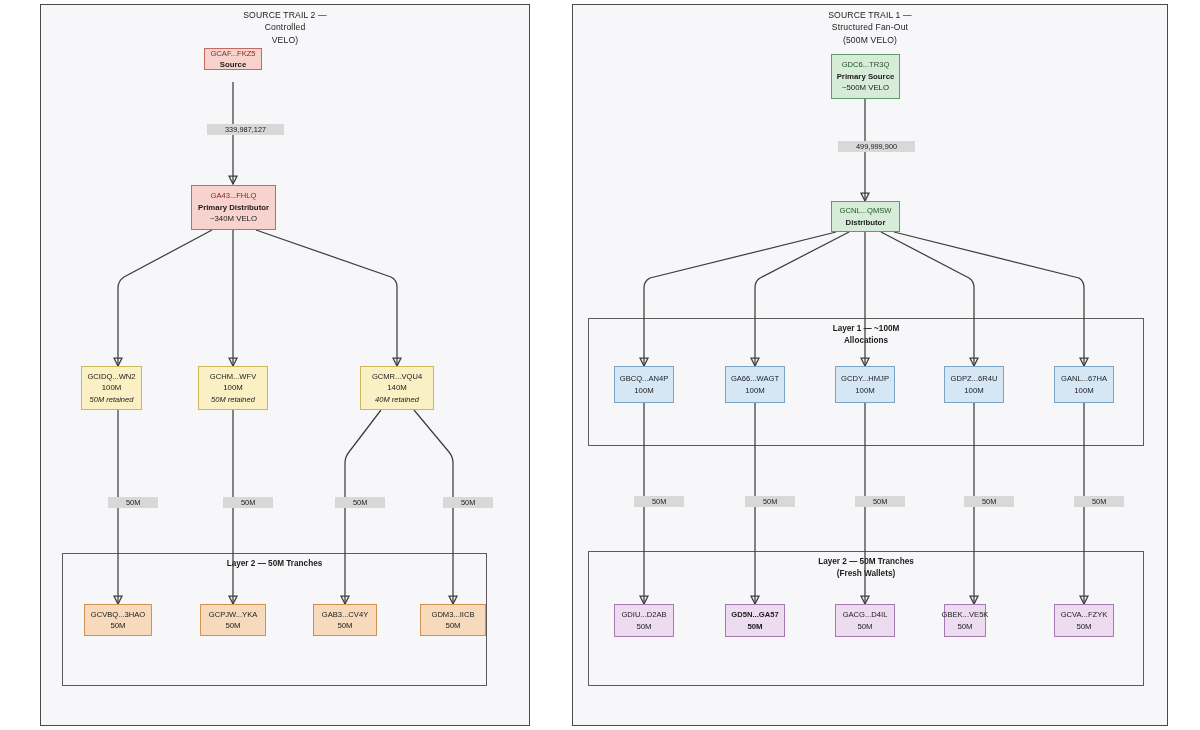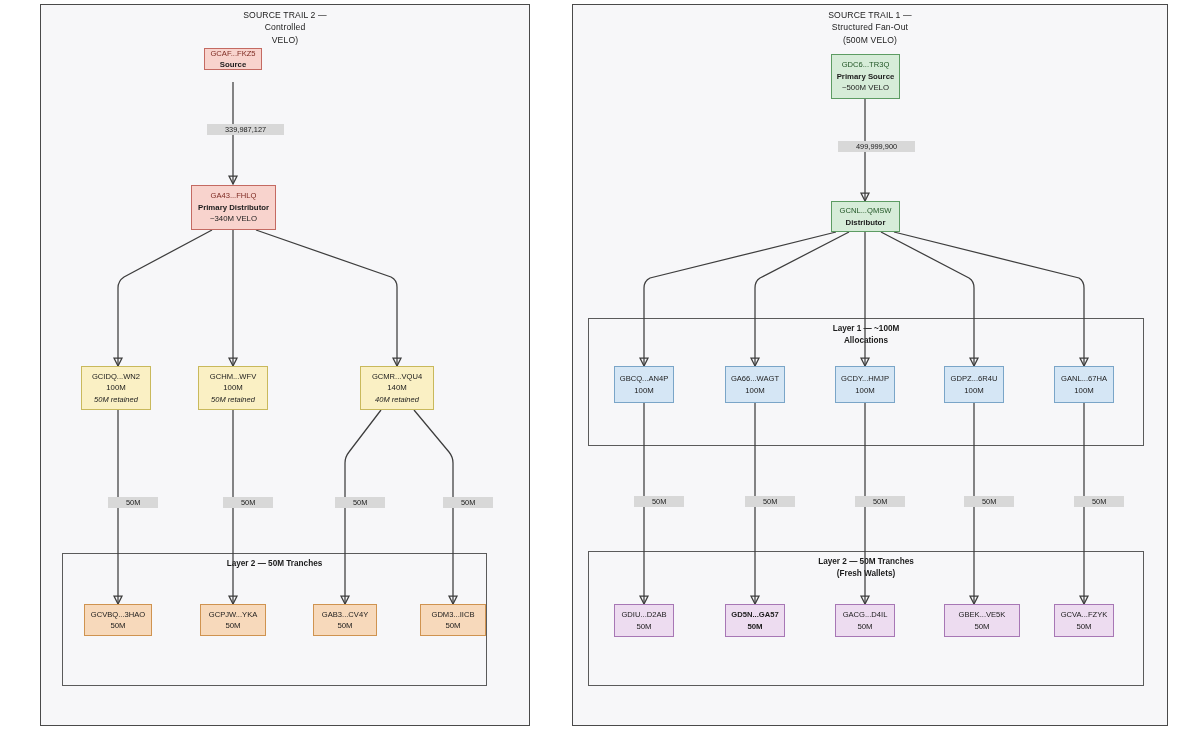--- a/index.html
+++ b/index.html
@@ -107,21 +107,21 @@
   </div>
 
   <div class="edge-label" style="left:207px;top:124px;">339,987,127</div>
 
   <div class="node red" style="left:191px;top:185px;width:85px;height:45px;">
     <span class="ln n-id">GA43...FHLQ</span>
     <span class="ln n-strong">Primary Distributor</span>
     <span class="ln n-val">~340M VELO</span>
   </div>
 
-  <div class="node yellow" style="left:81px;top:366px;width:70px;height:44px;">
+  <div class="node yellow" style="left:81px;top:366px;width:61px;height:44px;">
     <span class="ln n-id">GCIDQ...WN2</span>
     <span class="ln n-val">100M</span>
     <span class="ln n-ital">50M retained</span>
   </div>
   <div class="node yellow" style="left:198px;top:366px;width:70px;height:44px;">
     <span class="ln n-id">GCHM...WFV</span>
     <span class="ln n-val">100M</span>
     <span class="ln n-ital">50M retained</span>
   </div>
   <div class="node yellow" style="left:360px;top:366px;width:74px;height:44px;">
@@ -218,21 +218,21 @@
     <span class="ln n-val">50M</span>
   </div>
   <div class="node purple" style="left:725px;top:604px;width:60px;height:33px;font-weight:bold;">
     <span class="ln n-id">GD5N...GA57</span>
     <span class="ln n-val">50M</span>
   </div>
   <div class="node purple" style="left:835px;top:604px;width:60px;height:33px;">
     <span class="ln n-id">GACG...D4IL</span>
     <span class="ln n-val">50M</span>
   </div>
-  <div class="node purple" style="left:944px;top:604px;width:76px;height:33px;">
+  <div class="node purple" style="left:944px;top:604px;width:42px;height:33px;">
     <span class="ln n-id">GBEK...VE5K</span>
     <span class="ln n-val">50M</span>
   </div>
   <div class="node purple" style="left:1054px;top:604px;width:60px;height:33px;">
     <span class="ln n-id">GCVA...FZYK</span>
     <span class="ln n-val">50M</span>
   </div>
 
 </div>
 

